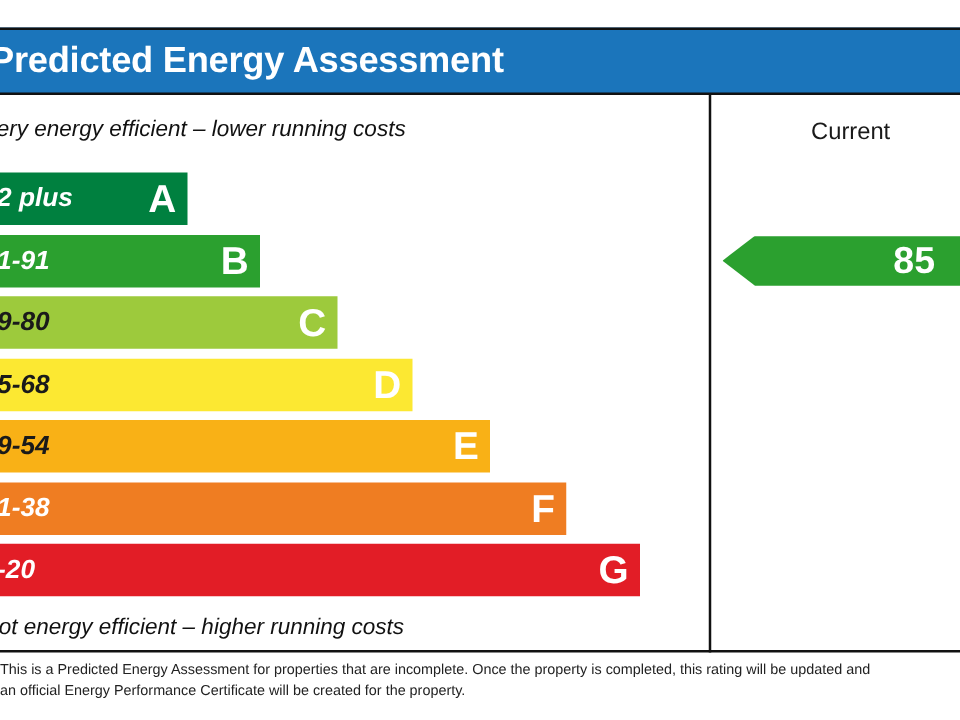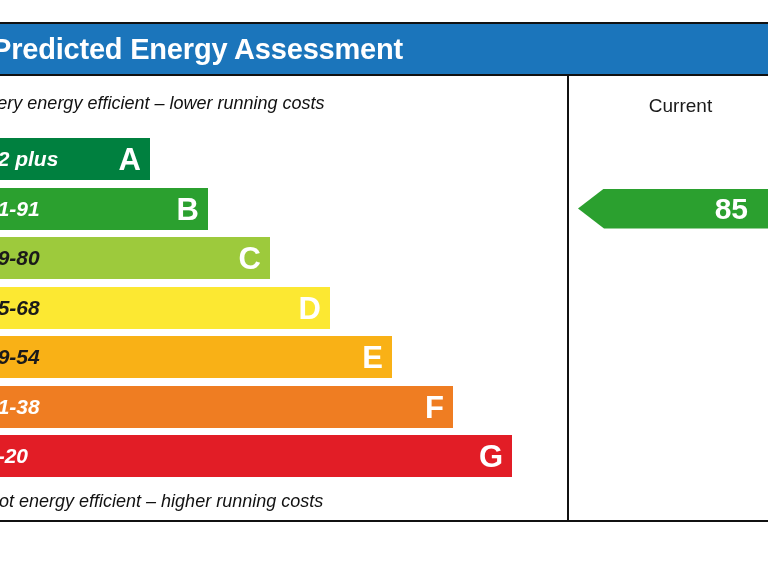--- a/index.html
+++ b/index.html
@@ -203,14 +203,15 @@
       <div class="band light-text" style="top: 297px; width: 538px; background: rgb(226, 29, 38);">
         <span class="band-range">1-20</span>
         <span class="band-letter">G</span>
       </div>
     </div>
 
   <div id="ratings">
       <div class="rating-arrow" style="background: rgb(43, 160, 47); left: 604px; width: 216px; top: 188.5px;">85</div>
     </div>
 
+  <div class="footer">This is a Predicted Energy Assessment for properties that are incomplete. Once the property is completed, this rating will be updated and an official Energy Performance Certificate will be created for the property.</div>
 
 </div>
 
 </body></html>

